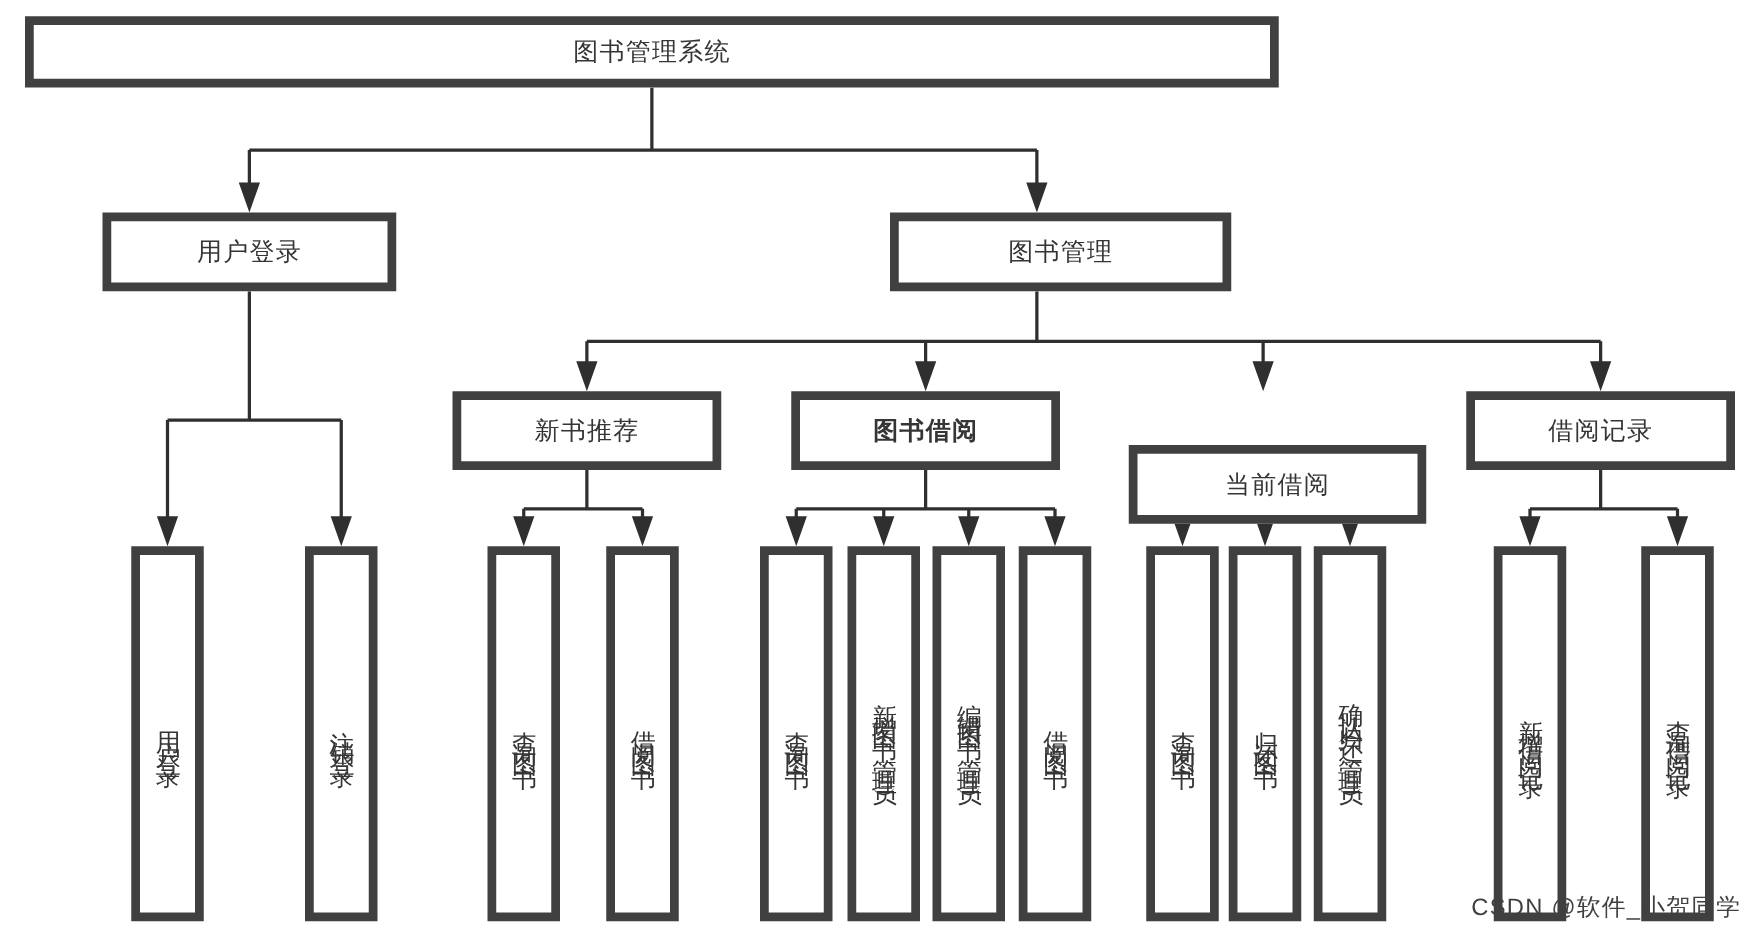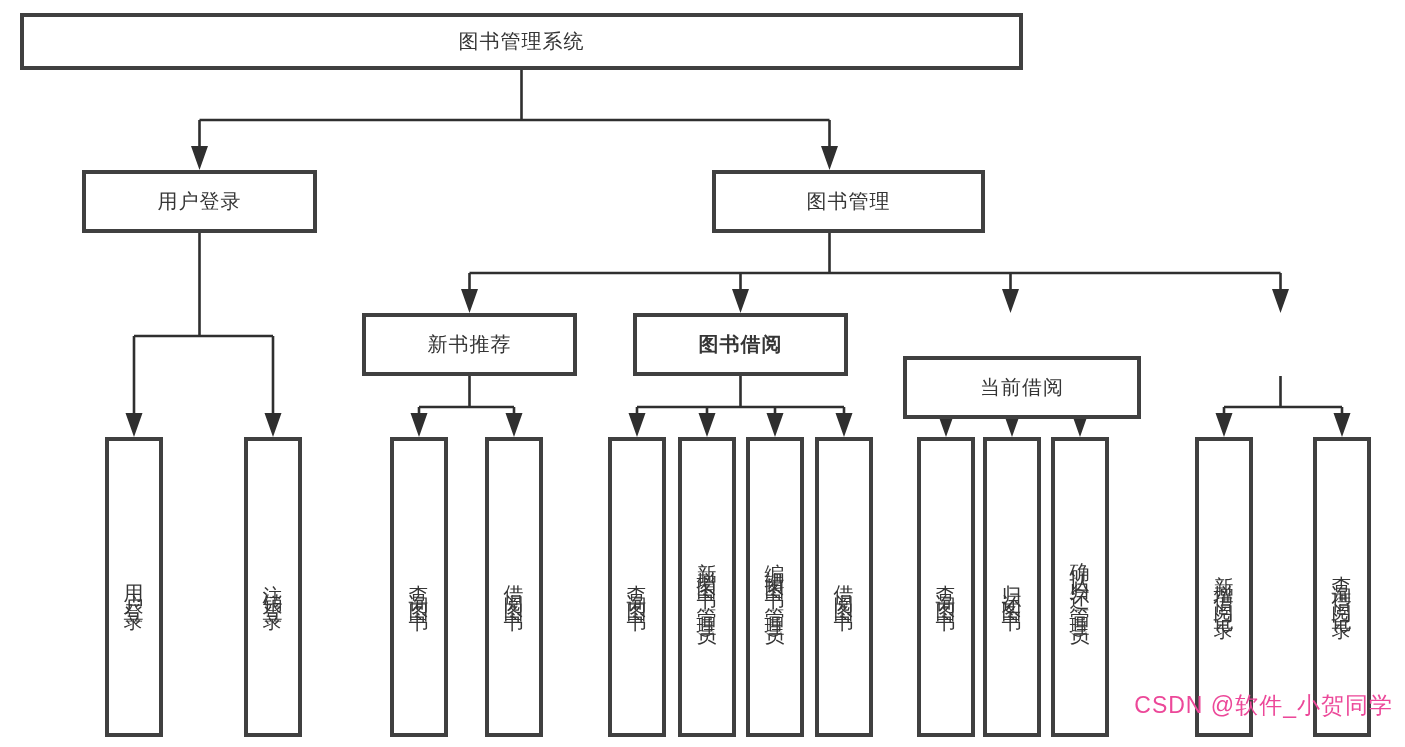--- a/index.html
+++ b/index.html
@@ -13,21 +13,21 @@
   }
   .connectors {
     position: absolute;
     left: 0; top: 0;
     width: 1405px; height: 747px;
     pointer-events: none;
   }
   .node {
     position: absolute;
     box-sizing: border-box;
-    border: 4px solid #404040;
+    border: 7px solid #404040;
     background: #ffffff;
     color: #353535;
     display: flex;
     align-items: center;
     justify-content: center;
     text-align: center;
   }
   .node.hbox {
     font-size: 20px;
     letter-spacing: 1px;
@@ -38,23 +38,23 @@
     top: 437px;
     writing-mode: vertical-rl;
     text-orientation: mixed;
     font-size: 20px;
     letter-spacing: 9px;
     line-height: 1;
   }
   .watermark {
     position: absolute;
     right: 12px;
-    bottom: 26px;
-    font-size: 23px;
-    color: #ec4899;
+    bottom: 8px;
+    font-size: 19px;
+    color: #404040;
     letter-spacing: 1px;
     white-space: nowrap;
   }
 </style>
 </head>
 <body>
 
 <div class="canvas">
 
   <svg class="connectors" viewBox="0 0 1405 747" xmlns="http://www.w3.org/2000/svg">
@@ -113,20 +113,21 @@
   </svg>
 
   <div class="node hbox" style="left:20px; top:13px; width:1003px; height:57px;">图书管理系统</div>
 
   <div class="node hbox" style="left:82px; top:170px; width:235px; height:63px;">用户登录</div>
   <div class="node hbox" style="left:712px; top:170px; width:273px; height:63px;">图书管理</div>
 
   <div class="node hbox" style="left:362px; top:313px; width:215px; height:63px;">新书推荐</div>
   <div class="node hbox" style="left:633px; top:313px; width:215px; height:63px;font-weight:bold;">图书借阅</div>
   <div class="node hbox" style="left:903px; top:313px; width:238px; height:63px;margin-top:43px;">当前借阅</div>
+  <div class="node hbox" style="left:1173px; top:313px; width:215px; height:63px;">借阅记录</div>
 
   <div class="node leaf" style="left:105px;">用户登录</div>
   <div class="node leaf" style="left:244px;">注销登录</div>
 
   <div class="node leaf" style="left:390px;">查询图书</div>
   <div class="node leaf" style="left:485px;">借阅图书</div>
 
   <div class="node leaf" style="left:608px;">查询图书</div>
   <div class="node leaf" style="left:678px;">新增图书（管理员）</div>
   <div class="node leaf" style="left:746px;">编辑图书（管理员）</div>

